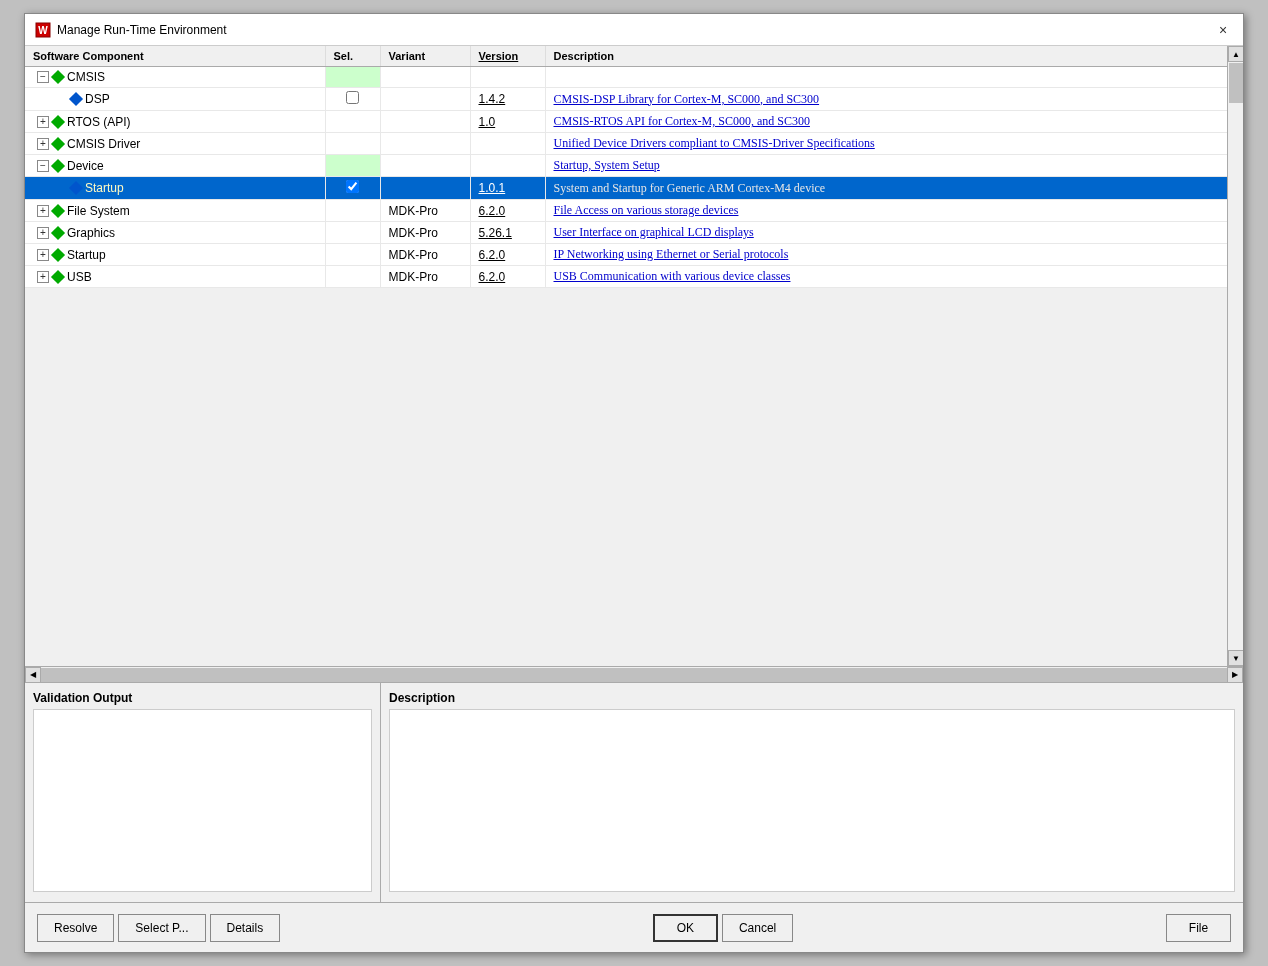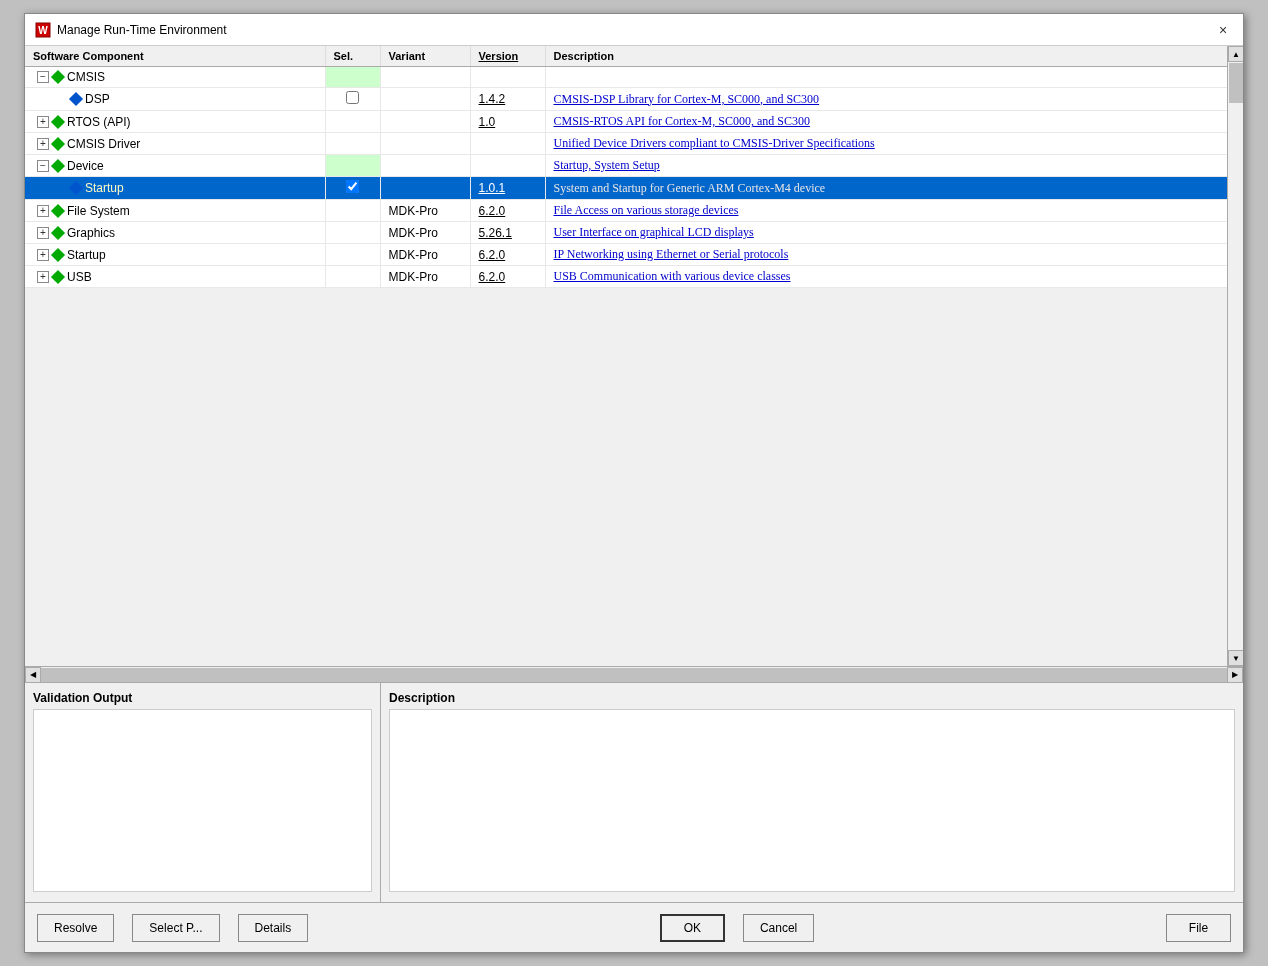--- a/index.html
+++ b/index.html
@@ -157,21 +157,21 @@
     }
 
     
     .footer {
       height: 50px;
       display: flex;
       align-items: center;
       padding: 0 12px;
       background: #f0f0f0;
       border-top: 1px solid #aaa;
-      gap: 18px;
+      gap: 4px;
     }
     .footer-spacer { flex: 1; }
     button.dialog-btn {
       padding: 4px 16px;
       font-size: 12px;
       border: 1px solid #888;
       background: #f0f0f0;
       cursor: pointer;
       min-width: 65px;
       height: 28px;

